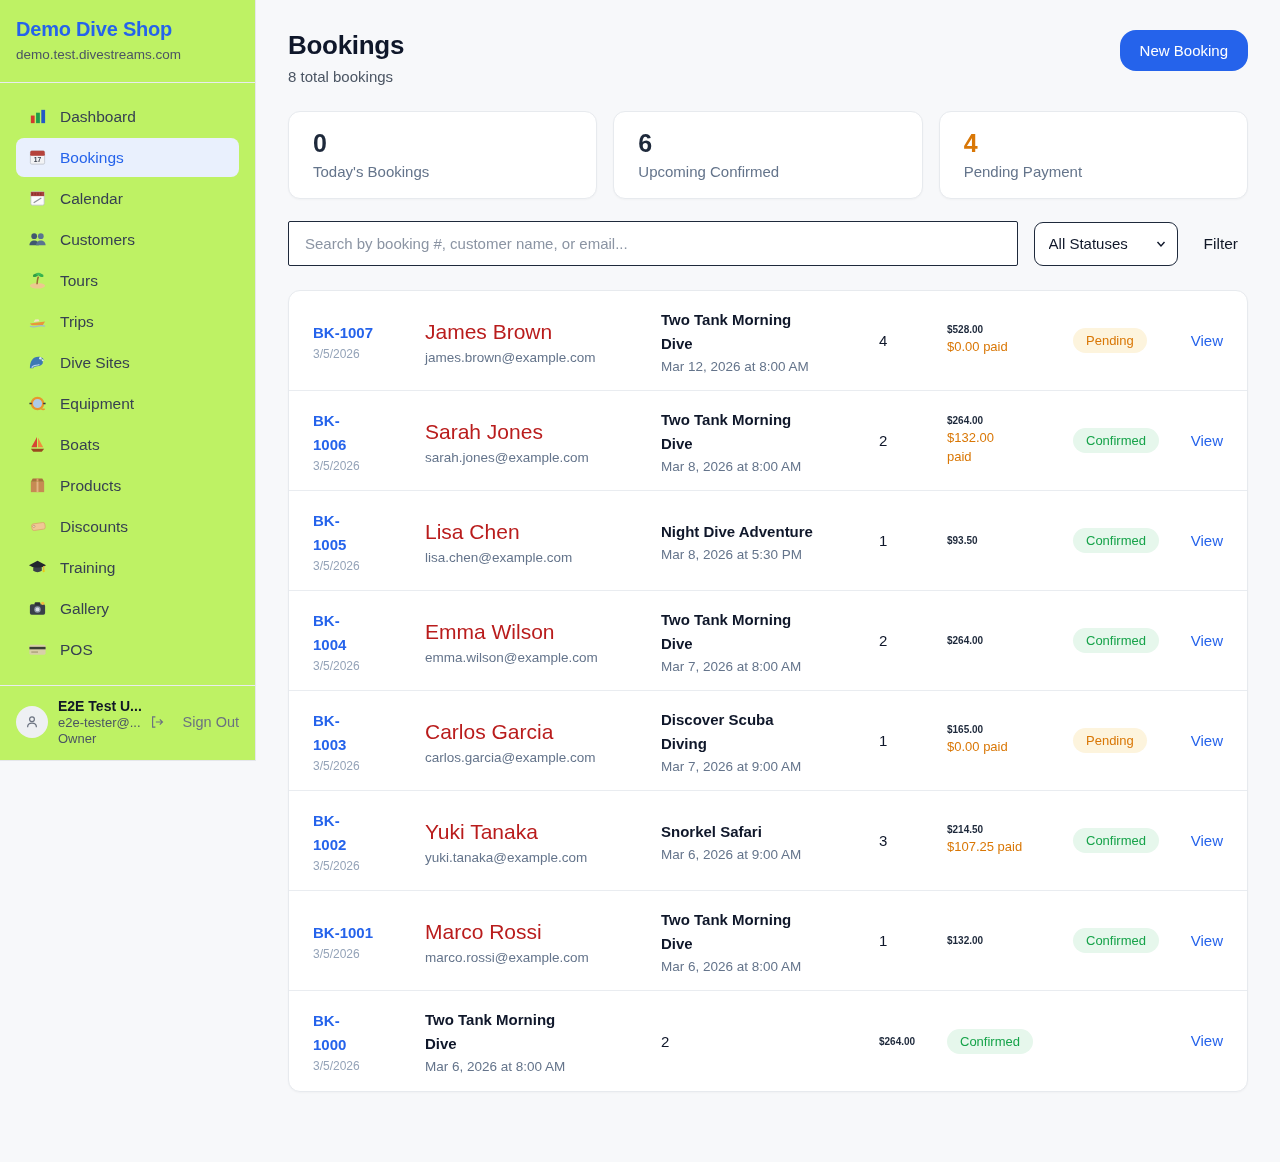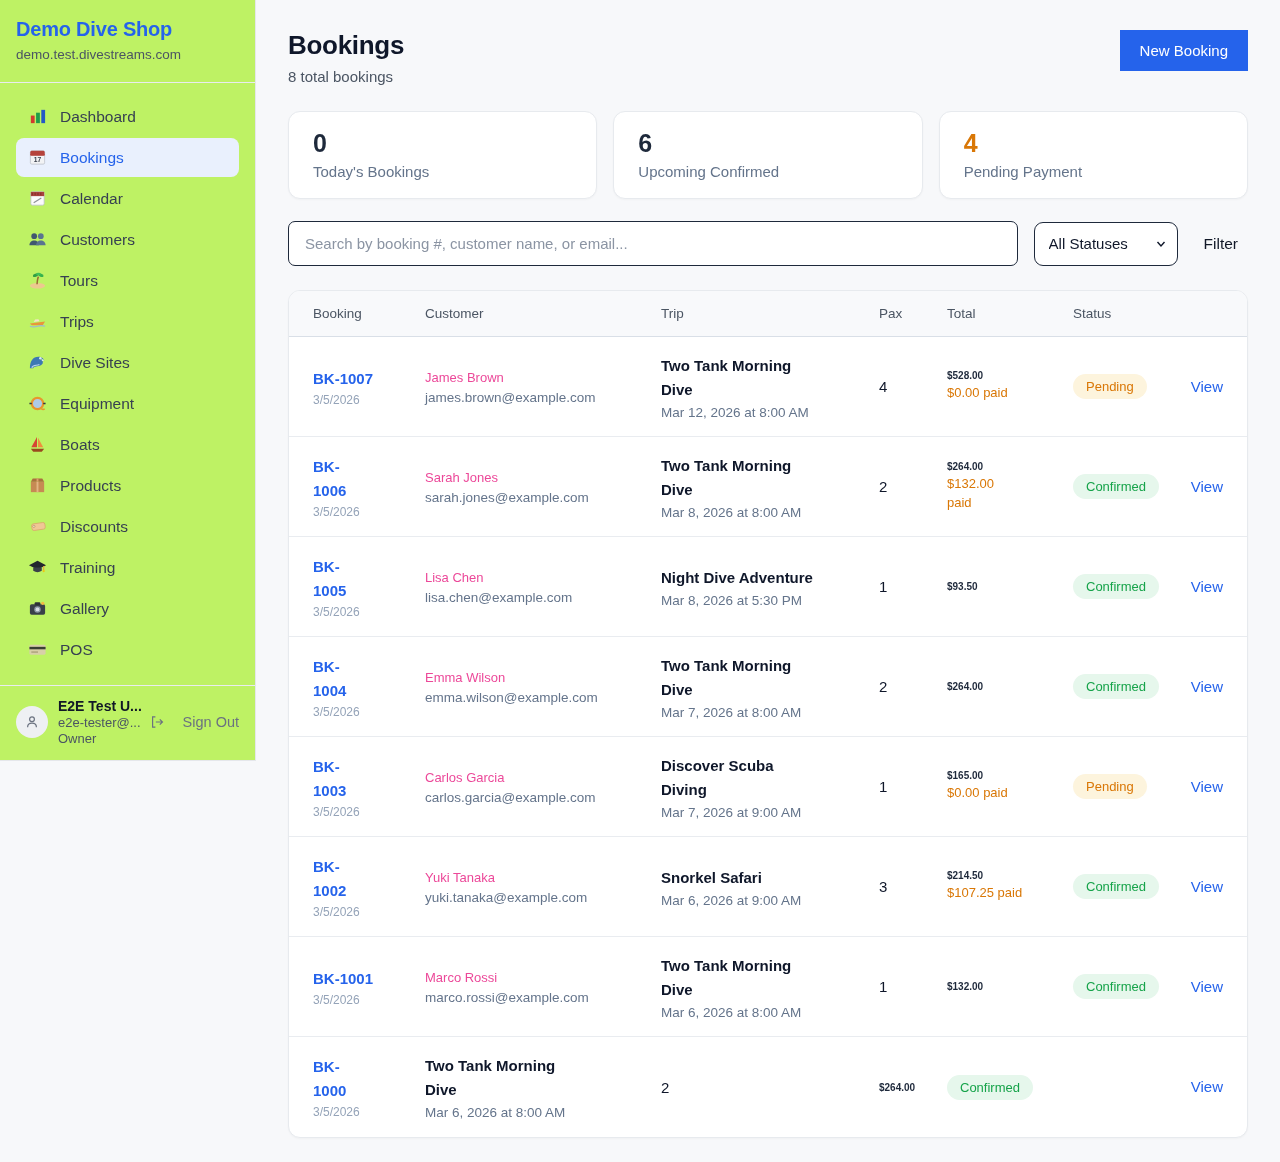--- a/index.html
+++ b/index.html
@@ -52,37 +52,37 @@
   }
 
   
   .main { position:absolute; left:256px; top:0; width:1024px; padding:30px 32px 0; }
   .page-head { display:flex; justify-content:space-between; align-items:flex-start; margin-bottom:26px; }
   .page-title { font-size:26px; font-weight:800; color:#0f172a; letter-spacing:-0.3px; }
   .page-sub { margin-top:7px; font-size:15px; color:#4b5563; }
   .btn-primary {
     background:#2563eb; color:#fff; border:none; cursor:pointer;
     font-family:inherit; font-size:15px; font-weight:500;
-    padding:12px 20px; border-radius:0;
+    padding:12px 20px; border-radius:16px;
   }
 
   .stats { display:flex; gap:16px; margin-bottom:22px; }
   .stat-card {
     flex:1; background:#fff; border:1px solid #e7eaee; border-radius:12px;
     padding:17px 24px; height:88px;
     box-shadow:0 1px 2px rgba(16,24,40,0.03);
   }
   .stat-value { font-size:25px; font-weight:800; color:#1e293b; }
   .stat-value.highlight { color:#d97706; }
   .stat-label { margin-top:5px; font-size:15px; color:#64748b; }
 
   .controls { display:flex; align-items:center; gap:16px; margin-bottom:24px; }
   .search-input {
     flex:1 1 auto; height:45px;
-    border:1.5px solid #1e293b; border-radius:7px;
+    border:1.5px solid #1e293b; border-radius:2px;
     padding:0 16px; font-family:inherit; font-size:15px; color:#0f172a;
     background:#fff; outline:none;
   }
   .search-input::placeholder { color:#8b94a3; }
   .select-wrap { position:relative; flex:0 0 144px; }
   .status-select {
     width:144px; height:44px; appearance:none; -webkit-appearance:none;
     border:1.5px solid #1e293b; border-radius:9px;
     background:#fff; font-family:inherit; font-size:15px; color:#0f172a;
     padding:0 30px 0 14px; outline:none; cursor:pointer;
@@ -99,21 +99,21 @@
     overflow:hidden; box-shadow:0 1px 2px rgba(16,24,40,0.03);
   }
   .trow { display:grid; grid-template-columns:112px 236px 218px 68px 126px 1fr auto; align-items:center; padding:0 24px; }
   .trow.head { background:#f8f9fb; border-bottom:1px solid #d9dfe7; }
   .trow.head .hcell { padding:15px 0; font-size:13.5px; color:#4b5563; font-weight:500; }
   .trow.body { border-bottom:1px solid #e9ecf0; min-height:100px; padding-top:16px; padding-bottom:16px; }
   .trow.body:last-child { border-bottom:none; }
 
   .bid { color:#2563eb; font-size:15px; font-weight:600; text-decoration:none; cursor:pointer; line-height:1.6; display:inline-block; }
   .bdate { font-size:12px; color:#94a3b8; margin-top:2px; }
-  .cname { font-size:13px; color:#ec4899; line-height:1.5; }
+  .cname { font-size:21px; color:#b91c1c; line-height:1.5; }
   .cemail { font-size:13.5px; color:#64748b; margin-top:2px; }
   .tname { font-size:15px; font-weight:600; color:#0f172a; line-height:1.6; }
   .tdate { font-size:13.5px; color:#64748b; margin-top:3px; }
   .pax { font-size:15px; color:#0f172a; }
   .tamount { font-size:10px; font-weight:700; color:#1e293b; }
   .tpaid { font-size:13px; color:#d97706; margin-top:3px; line-height:1.45; max-width:80px; }
   .badge {
     display:inline-block; font-size:13px; padding:5px 13px; border-radius:999px;
   }
   .badge.pending { background:#fdf4dd; color:#d97706; }
@@ -337,29 +337,20 @@
     <div class="select-wrap">
       <select class="status-select"><option>All Statuses</option></select>
       <svg class="select-chevron" width="12" height="12" viewBox="0 0 12 12">
           <path d="M2.5 4 L6 8 L9.5 4" fill="none" stroke="#0f172a" stroke-width="1.4"></path>
         </svg>
     </div>
     <button class="filter-btn">Filter</button>
   </div>
 
   <div class="table-card">
-    <div class="trow head">
-      <div class="hcell">Booking</div>
-      <div class="hcell">Customer</div>
-      <div class="hcell">Trip</div>
-      <div class="hcell">Pax</div>
-      <div class="hcell">Total</div>
-      <div class="hcell">Status</div>
-      <div class="hcell"></div>
-    </div>
     <div id="rows-host">
   <div class="trow body">
     <div class="cell booking">
       <a class="bid">BK-1007</a>
       <div class="bdate">3/5/2026</div>
     </div>
     <div class="cell customer">
       <div class="cname">James Brown</div>
       <div class="cemail">james.brown@example.com</div>
     </div>

